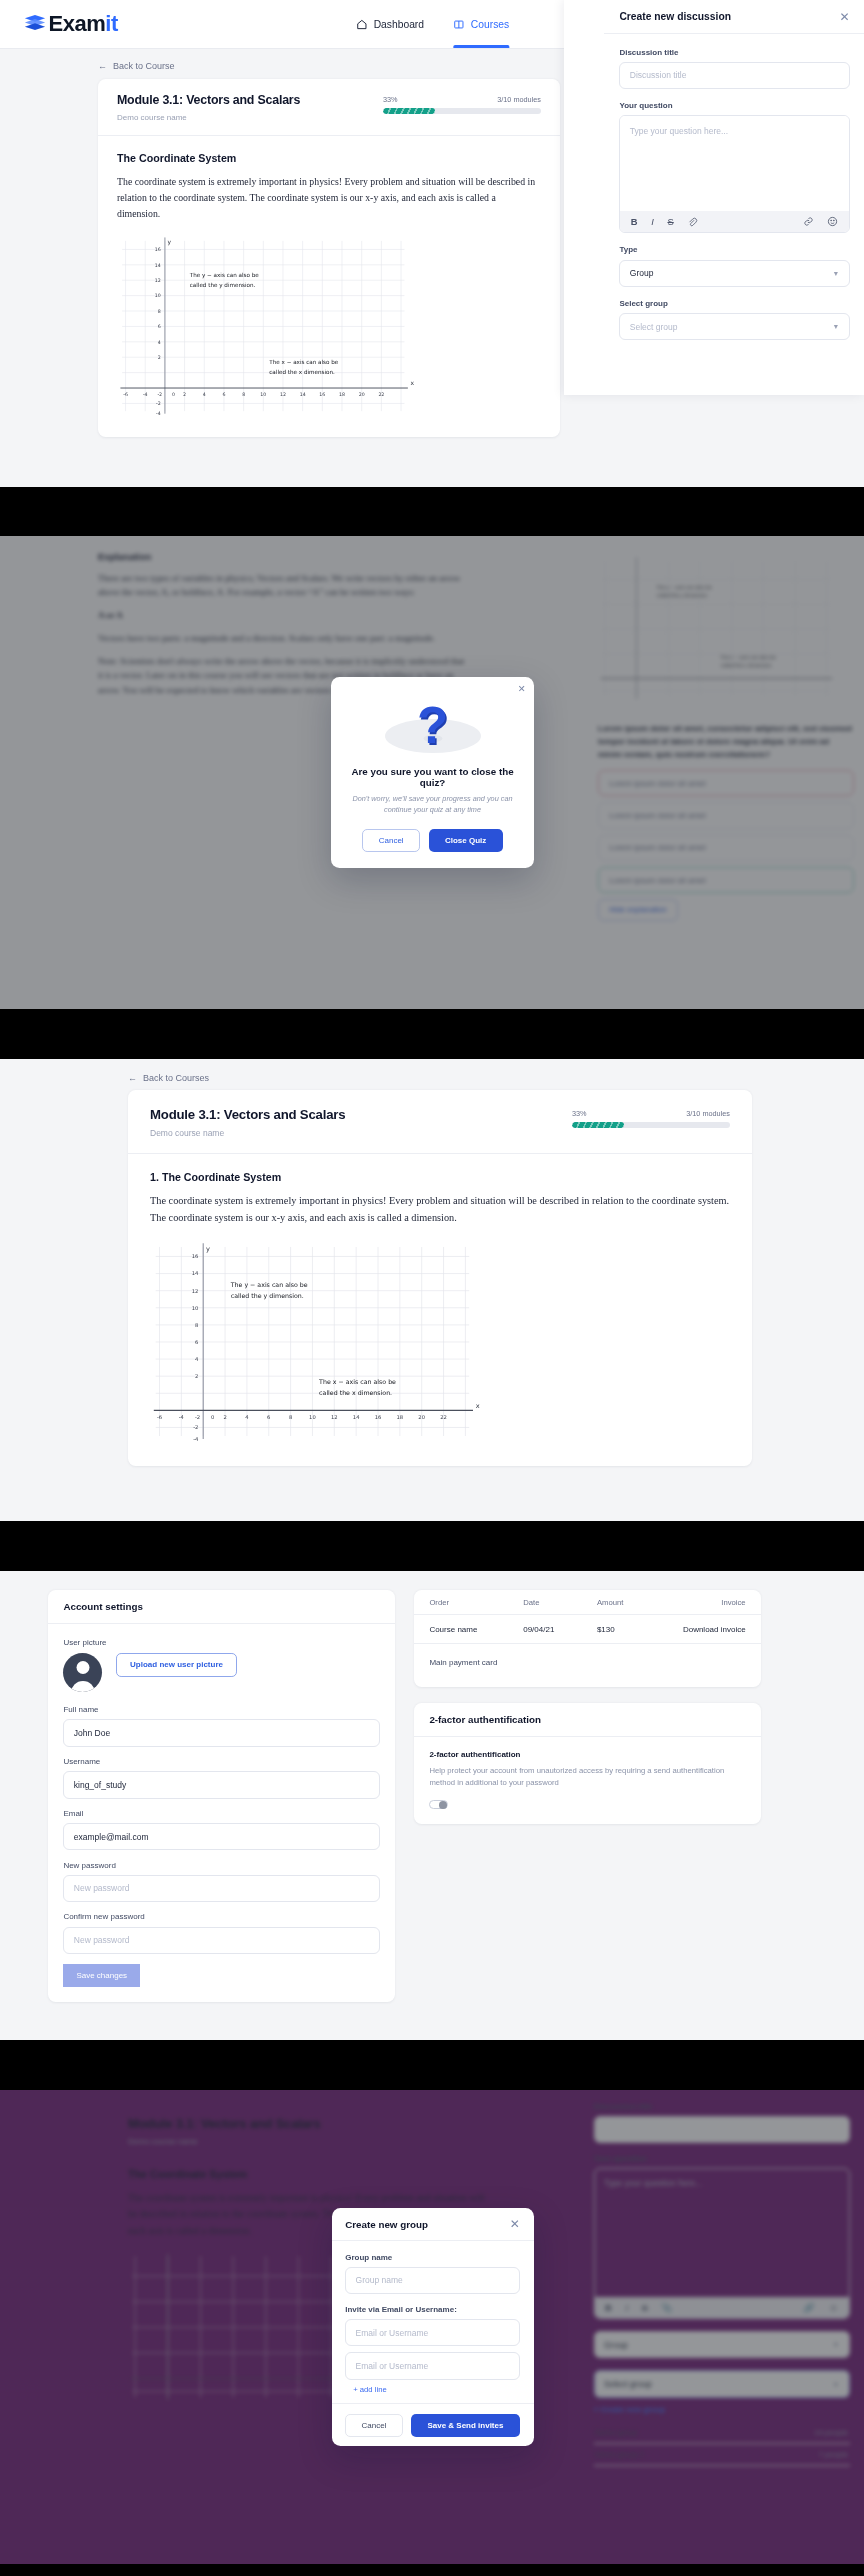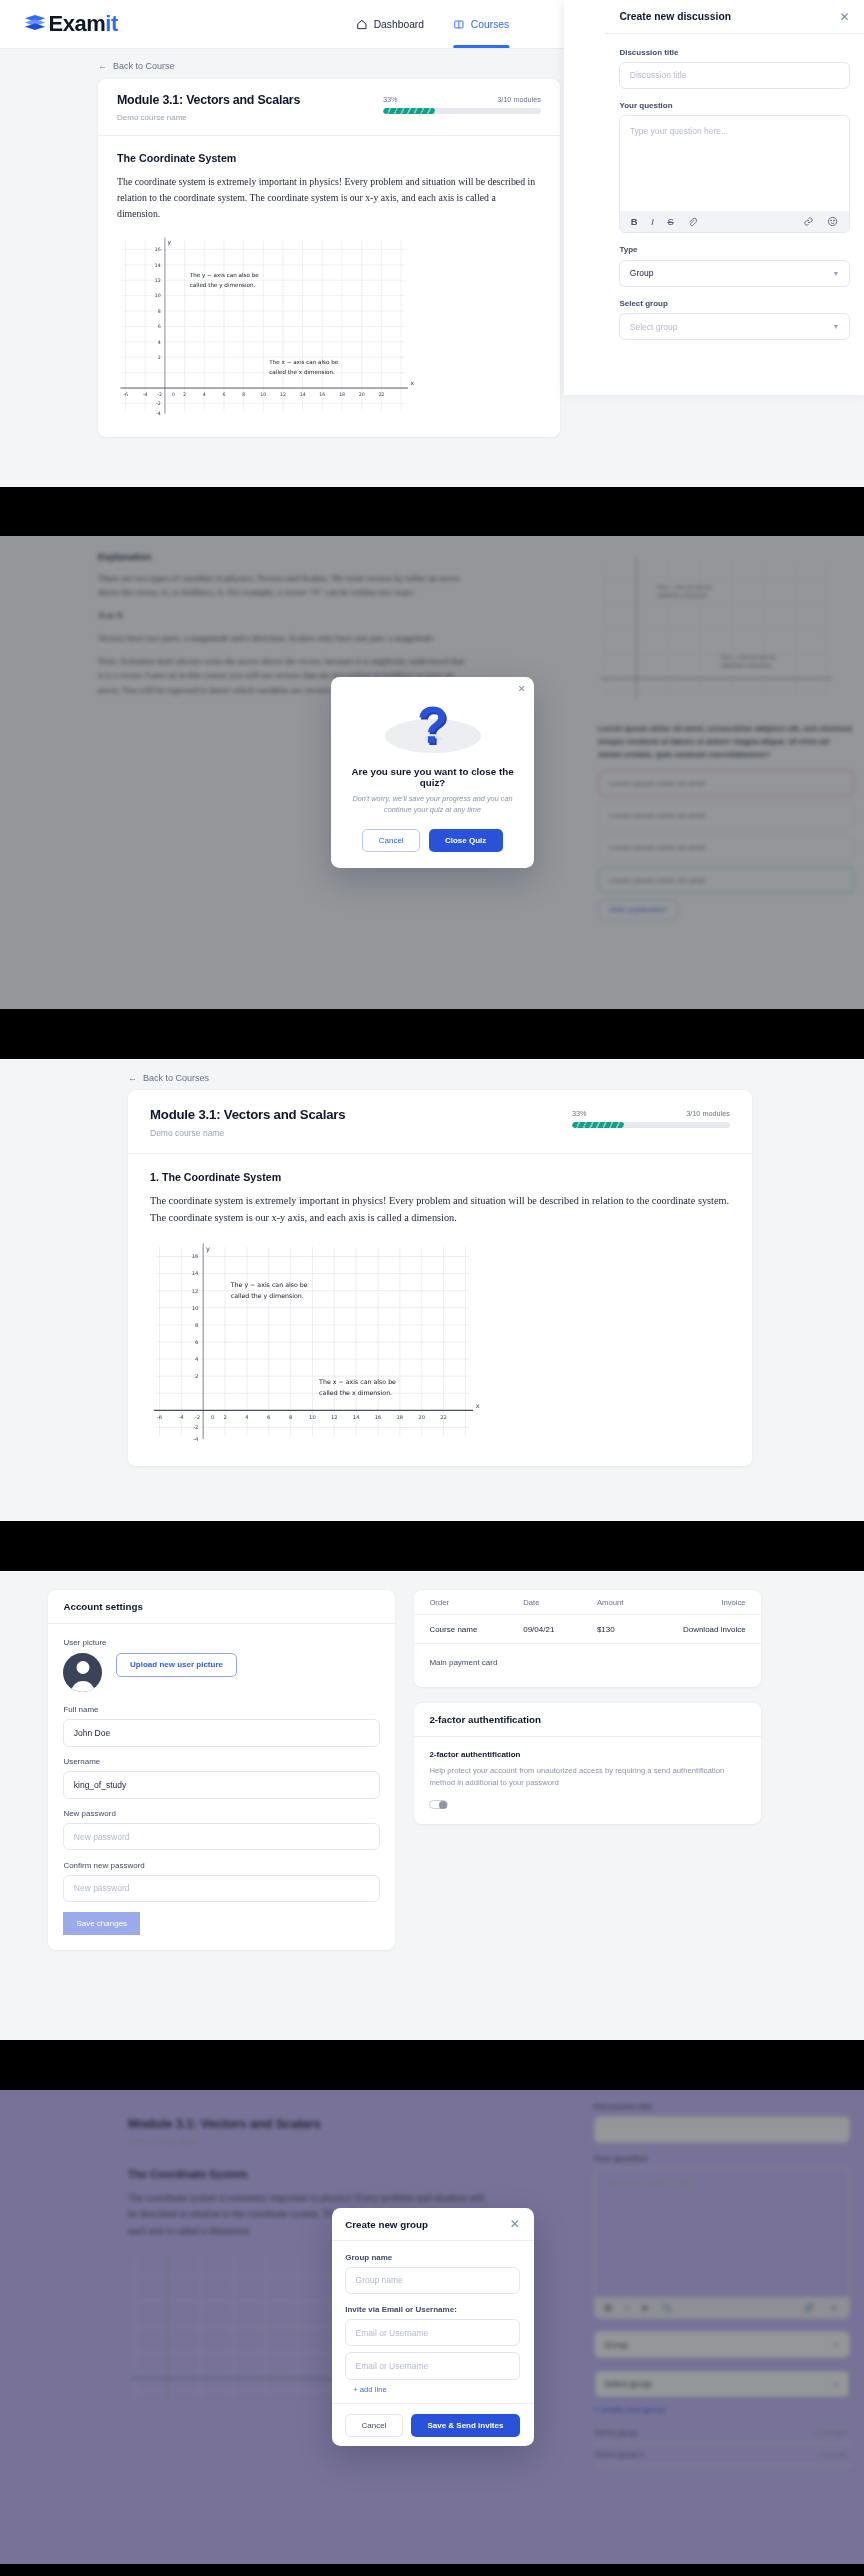--- a/index.html
+++ b/index.html
@@ -549,20 +549,24 @@
 
             <div class="f-group">
               <label class="fld-label">Full name</label>
               <input class="inp" value="John Doe" style="">
             </div>
             <div class="f-group">
               <label class="fld-label">Username</label>
               <input class="inp" value="king_of_study" style="">
             </div>
             <div class="f-group">
+              <label class="fld-label">Email</label>
+              <input class="inp" value="example@mail.com" style="">
+            </div>
+            <div class="f-group">
               <label class="fld-label">New password</label>
               <input class="inp" placeholder="New password" style="">
             </div>
             <div class="f-group">
               <label class="fld-label">Confirm new password</label>
               <input class="inp" placeholder="New password" style="">
             </div>
 
             <button class="btn-save">Save changes</button>
           </div>
@@ -603,21 +607,21 @@
                 <span class="knob"></span>
               </div>
           </div>
         </div>
       </div>
     </div>
   </div>
 
   <div class="divider-bar" style="height:50px;"></div>
 
-  <div class="shot dim" style="height:474px; background:#c4b5fd;">
+  <div class="shot dim" style="height:474px; background:#701a75;">
 
     <div class="blurred" style="position:absolute; inset:0;">
       <div style="position:absolute; left:128px; top:26px; width:368px;">
         <div class="module-title" style="font-size:13px;">Module 3.1: Vectors and Scalars</div>
         <div class="module-sub">Demo course name</div>
         <div class="lesson-h" style="margin-top:22px;">The Coordinate System</div>
         <div class="lesson-p">The coordinate system is extremely important in physics! Every problem and situation will be described in relation to the coordinate system. The coordinate system is our x-y axis, and each axis is called a dimension.</div>
         <svg width="256" height="162" viewBox="0 0 360 215" style="margin-top:6.8px;">
           <g stroke="#e4e6ec" stroke-width="0.7">
             <line x1="10" y1="8" x2="10" y2="207"></line>

